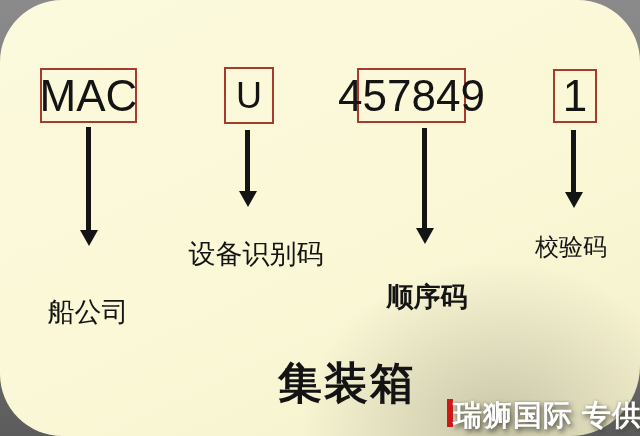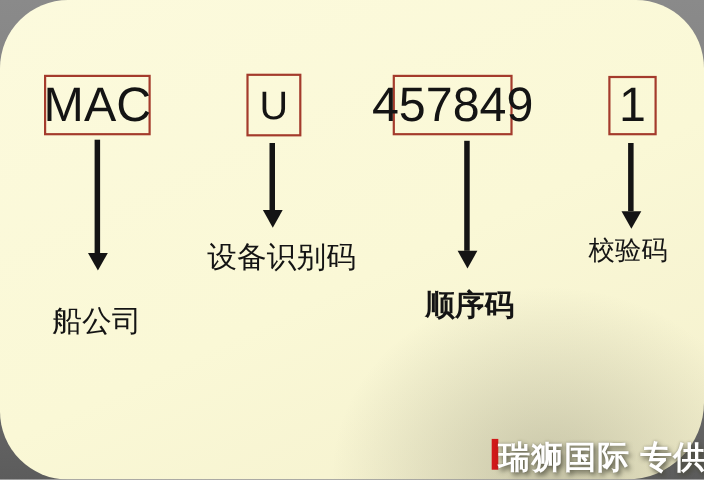--- a/index.html
+++ b/index.html
@@ -59,20 +59,21 @@
   .s2 .arrow { left: 422px; top: 128px; height: 100px; }
   .s3 .arrow { left: 571px; top: 130px; height: 62px; }
 
   .seg-label {
     position: absolute;
     font-family: "DejaVu Serif", "Liberation Serif", serif;
     font-size: 27px;
     color: #141414;
     text-align: center;
     white-space: nowrap;
+    margin-top: 20px;
   }
   .s0 .seg-label { left: 30px;  top: 274px; width: 116px; }
   .s1 .seg-label { left: 178px; top: 216px; width: 156px; }
   .s2 .seg-label { left: 375px; top: 259px; width: 104px; font-weight: bold; }
   .s3 .seg-label { left: 526px; top: 211px; width: 90px; font-size: 24px; }
 
   .diagram-title {
     position: absolute;
     left: 247px;
     top: 354px;
@@ -140,18 +141,19 @@
     </div>
 
     <div class="segment s3">
       <div class="code-box">
         <span>1</span>
       </div>
       <div class="arrow"></div>
       <div class="seg-label">校验码</div>
     </div>
 
+    <div class="diagram-title">集装箱</div>
 
     <div class="watermark-bar"></div>
     <div class="watermark">瑞狮国际 专供</div>
 
   </div>
 </div>
 
 </body></html>

